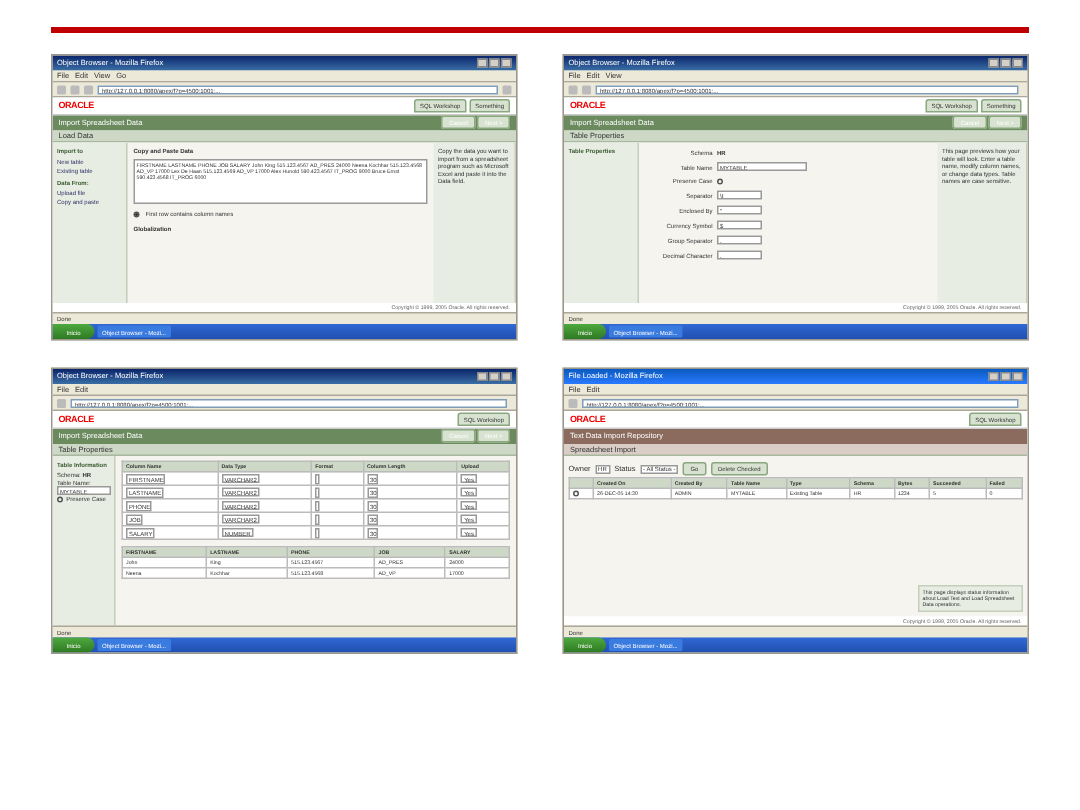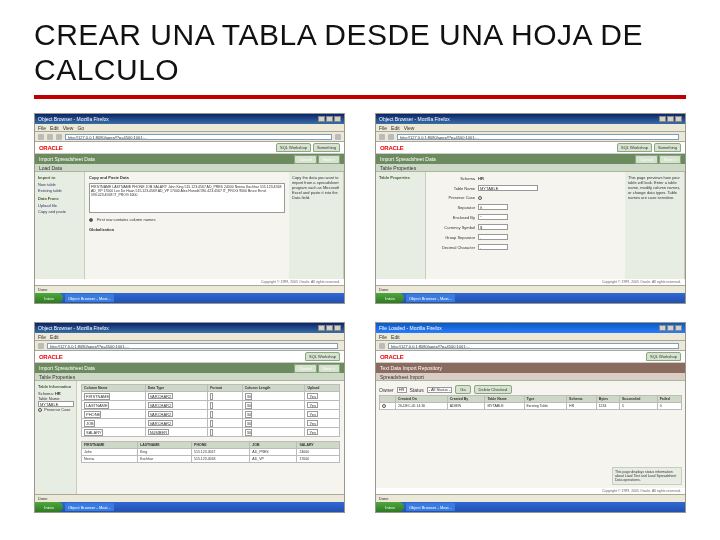--- a/index.html
+++ b/index.html
@@ -233,21 +233,20 @@
   }
   .sel {
     height: 6px; background: #fff; border: 0.5px solid #999; font-size: 4px; padding: 0 1px; display: inline-flex; align-items: center;
   }
   .blue-title { background: linear-gradient(#0a5ac0, #2a7aff); }
 </style>
 </head>
 <body>
 
 <div class="slide">
-  <h1 class="title">CREAR UNA TABLA DESDE UNA HOJA DE CALCULO</h1>
   <div class="redline"></div>
 
   <div class="grid">
 
     <div class="shot">
       <div class="win-title">
         <span>Object Browser - Mozilla Firefox</span>
         <div class="win-ctrls">
           <div class="win-btn"></div>
           <div class="win-btn"></div>

